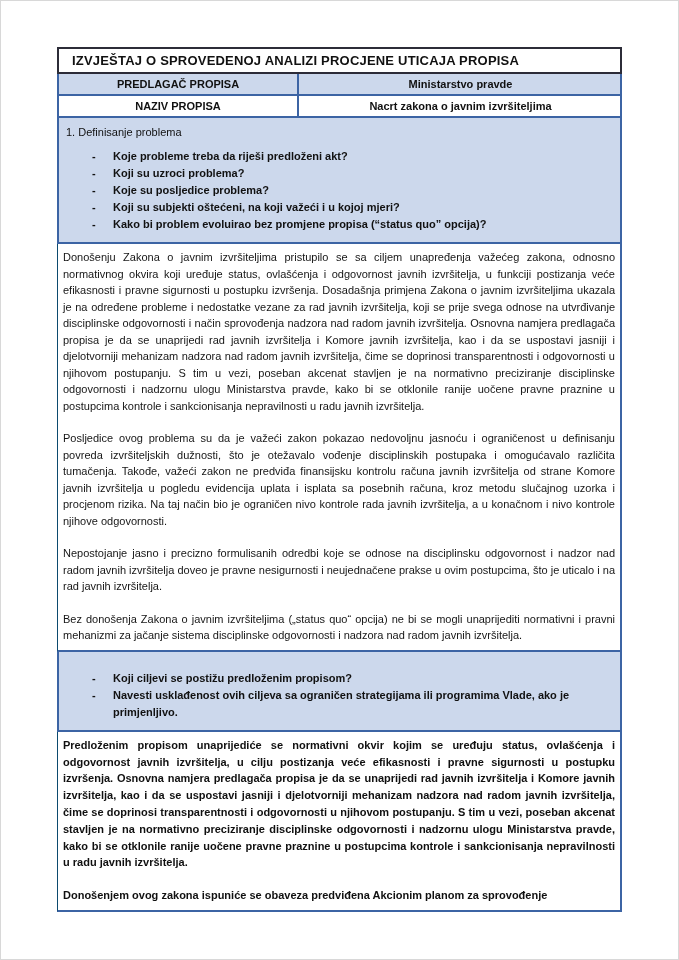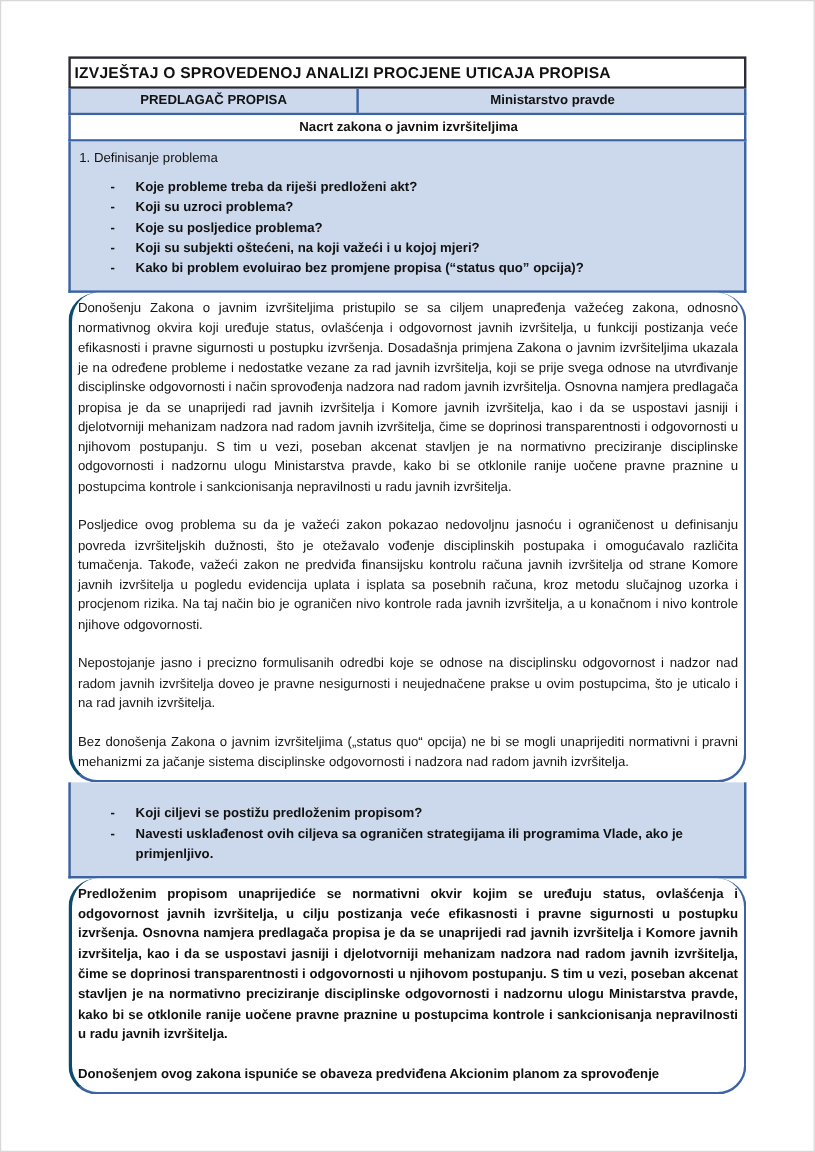--- a/index.html
+++ b/index.html
@@ -22,21 +22,21 @@
     width: 565px;
     box-sizing: border-box;
   }
   .title-row {
     box-sizing: border-box;
     border: 2px solid #2c2c38;
     background: #ffffff;
     height: 27px;
     display: flex;
     align-items: center;
-    padding: 0 3px;
+    padding: 0 13px;
     font-size: 13px;
     font-weight: bold;
     color: #111;
     letter-spacing: 0.2px;
   }
   .meta-row {
     box-sizing: border-box;
     display: flex;
     border-left: 2px solid #3c64a4;
     border-right: 2px solid #3c64a4;
@@ -92,25 +92,24 @@
     width: 21px;
     flex: 0 0 21px;
   }
   .q-item .q-text {
     flex: 1;
     padding-right: 20px;
   }
   .answer {
     box-sizing: border-box;
     background: #ffffff;
-    border-left: 3px solid #0c4a6e;
+    border-left: 1px solid #0c4a6e;
     border-right: 2px solid #3c64a4;
     border-bottom: 2px solid #3c64a4;
     padding: 5px 5px 6px 5px;
-    border-radius: 24px;
   }
   .answer p {
     margin: 0 0 16px 0;
     font-size: 11px;
     line-height: 16.5px;
     text-align: justify;
     color: #161616;
   }
   .answer p:last-child { margin-bottom: 0; }
   .answer.bold-answer p {
@@ -125,20 +124,21 @@
 <div class="doc">
 
   <div class="title-row">IZVJEŠTAJ O SPROVEDENOJ ANALIZI PROCJENE UTICAJA PROPISA</div>
 
   <div class="meta-row blue">
     <div class="meta-label">PREDLAGAČ PROPISA</div>
     <div class="meta-value">Ministarstvo pravde</div>
   </div>
 
   <div class="meta-row white">
+    <div class="meta-label">NAZIV PROPISA</div>
     <div class="meta-value">Nacrt zakona o javnim izvršiteljima</div>
   </div>
 
   <div class="section-head">
     <div class="sec-heading">1. Definisanje problema</div>
     <div class="q-list">
       <div class="q-item">
         <span class="dash">-</span>
         <span class="q-text">Koje probleme treba da riješi predloženi akt?</span>
       </div>

